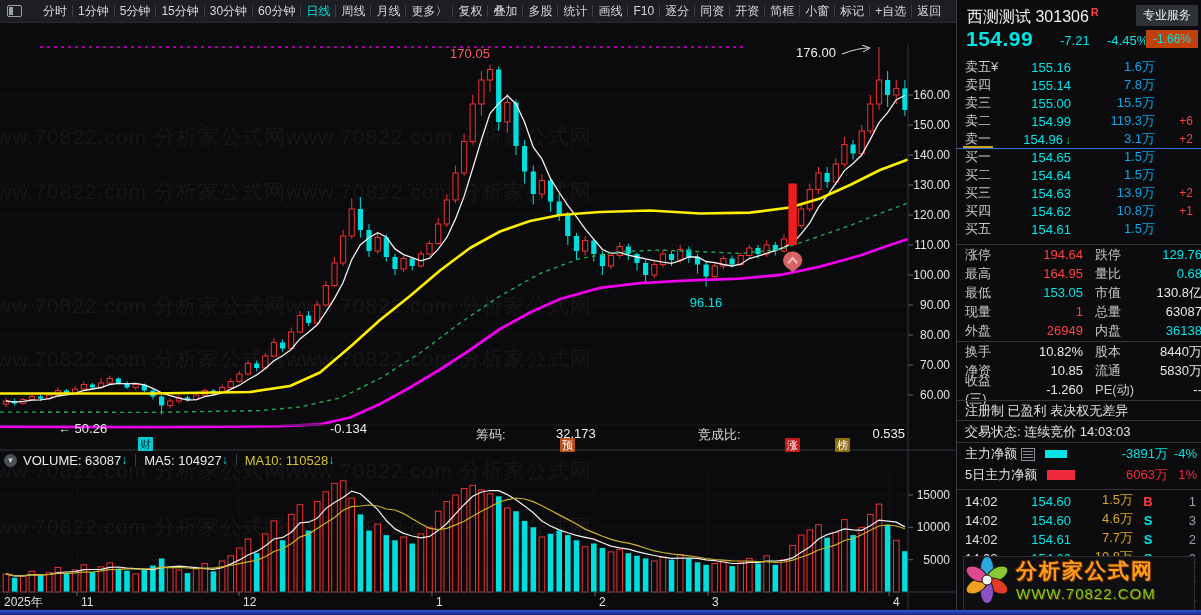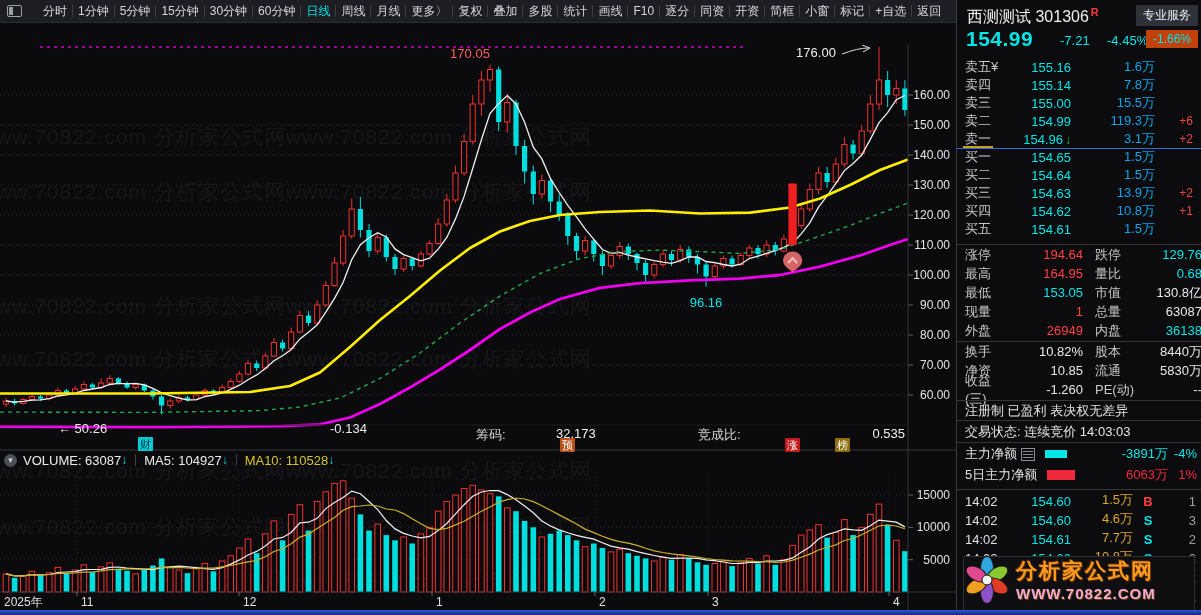--- a/index.html
+++ b/index.html
@@ -89,21 +89,21 @@
   .tk-p{width:60px;text-align:right;color:#00e5e5;flex:none;}
   .tk-v{width:62px;text-align:right;color:#dca62a;flex:none;}
   .tk-bs{width:30px;text-align:center;flex:none;font-weight:bold;}
   .tk-n{flex:1;text-align:right;color:#9aa0a6;padding-right:6px;}
   .bsB{color:#ff3b3b}.bsS{color:#00e5e5}
   .logo-box{position:absolute;left:6px;top:556px;width:230px;height:53px;background:#0f0f12;
             border:1px solid #2e2e33;z-index:5;display:flex;}
   .logo-txt{margin-left:6px;}
   .lg1{font-size:21px;font-weight:bold;color:#ff9a1e;letter-spacing:2px;
        text-shadow:1px 1px 0 #5a2c00, -1px -1px 0 #5a2c00;}
-  .lg2{font-size:15px;font-weight:bold;color:#f9a8d4;letter-spacing:1px;
+  .lg2{font-size:15px;font-weight:normal;color:#84cc16;letter-spacing:1px;
        text-shadow:1px 1px 0 #5a4400;}
   .bluestrip{position:absolute;left:0;top:610px;width:1201px;height:5px;
              background:linear-gradient(#3056d8,#15287d);}
 </style>
 </head>
 <body>
 
 <div class="app">
 
   <div class="topbar">

